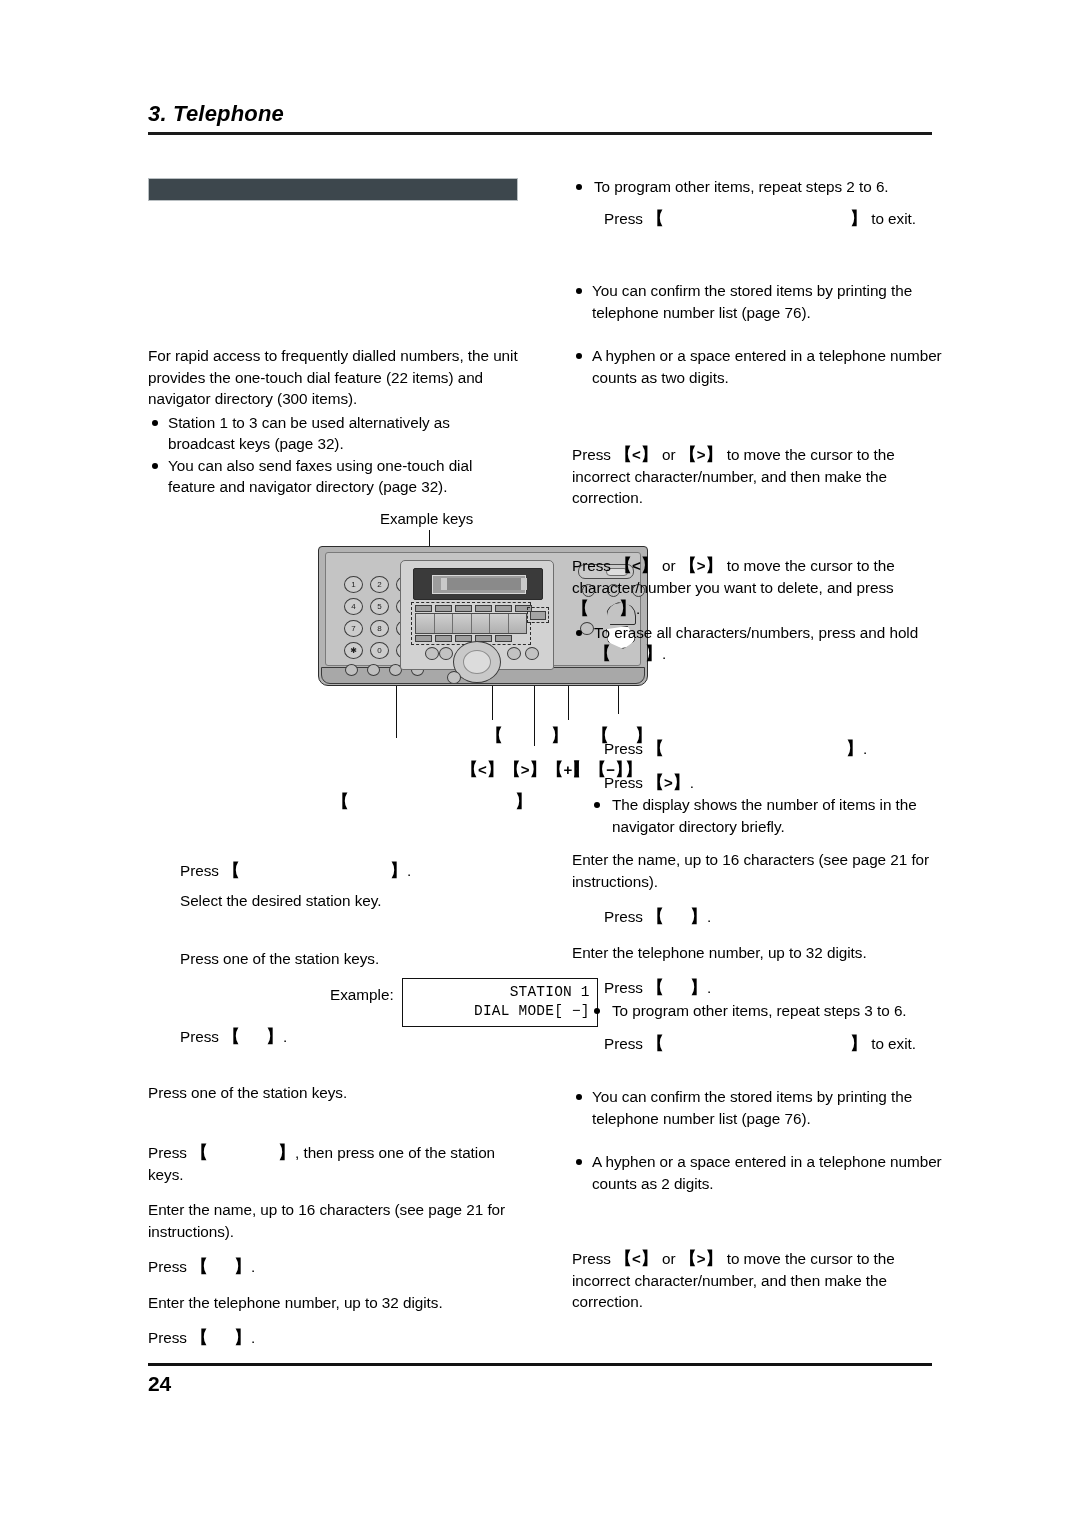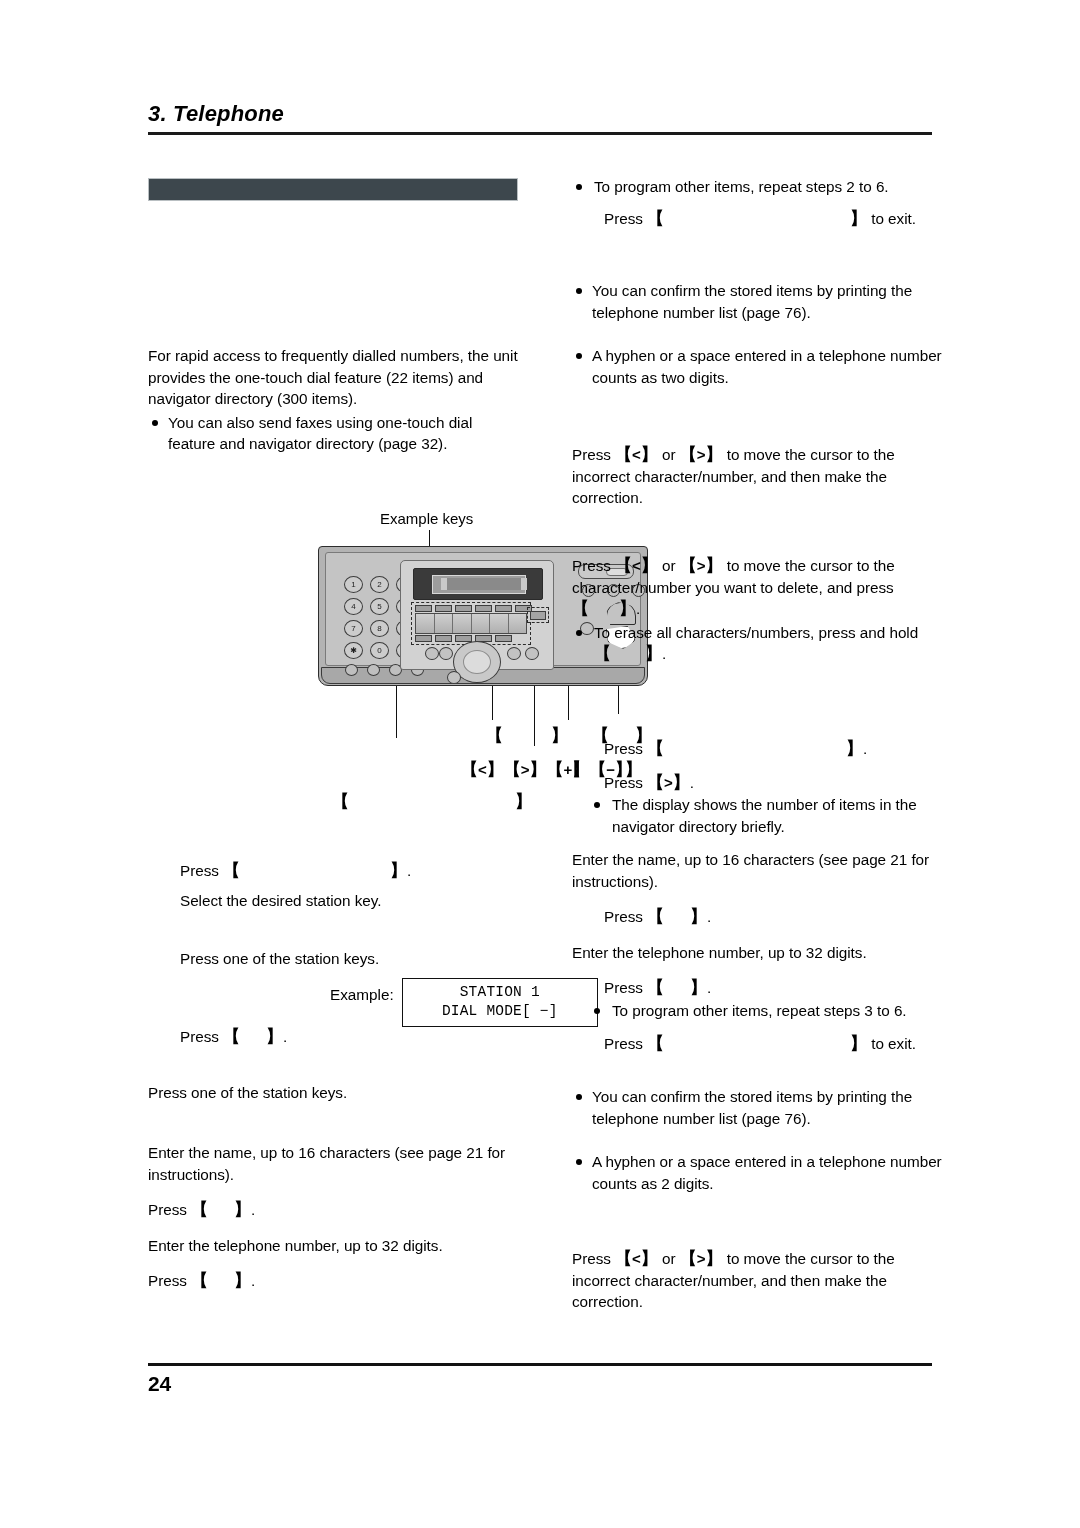--- a/index.html
+++ b/index.html
@@ -344,21 +344,21 @@
     min-width: 180px;
     background: #fff;
   }
   .lcd-line {
     font-family: "Liberation Mono", monospace;
     font-size: 14.5px;
     line-height: 19px;
     letter-spacing: 0.2px;
     white-space: pre;
     display: flex;
-    justify-content: center;
+    justify-content: flex-end;
   }
 
   
   .footer-rule {
     position: absolute;
     left: 148px;
     top: 1363px;
     width: 784px;
     border-bottom: 3px solid #111;
   }
@@ -380,20 +380,21 @@
     <div class="chapter-title">3. Telephone</div>
     <div class="chapter-rule"></div>
   </div>
   <div class="section-bar"></div>
 
   <div class="col col-left">
 
     <div class="blk" style="top:345px;">
       <p class="t">For rapid access to frequently dialled numbers, the unit provides the one-touch dial feature (22 items) and navigator directory (300 items).</p>
       <ul class="b" style="margin-top:2px;">
+        <li>Station 1 to 3 can be used alternatively as broadcast keys (page 32).</li>
         <li>You can also send faxes using one-touch dial feature and navigator directory (page 32).</li>
       </ul>
     </div>
 
     <div class="figure">
 
       <div class="fig-label" style="left:84px; top:0px;">Example keys</div>
       <div class="lead-blk" style="left:133px; top:20px; height:16px;"></div>
 
       <div class="device">
@@ -525,20 +526,21 @@
 
     <div class="blk" style="top:1026px;">
       <p class="t indent"><span>Press </span><span class="key"><span>【</span><span class="gap" style="width:26px;"></span><span>】</span></span><span>.</span></p>
     </div>
 
     <div class="blk" style="top:1082px;">
       <p class="t">Press one of the station keys.</p>
     </div>
 
     <div class="blk" style="top:1142px;">
+      <p class="t"><span>Press </span><span class="key"><span>【</span><span class="gap" style="width:70px;"></span><span>】</span></span><span>, then press one of the station keys.</span></p>
       <p class="t">Enter the name, up to 16 characters (see page 21 for instructions).</p>
       <p class="t"><span>Press </span><span class="key"><span>【</span><span class="gap" style="width:26px;"></span><span>】</span></span><span>.</span></p>
       <p class="t">Enter the telephone number, up to 32 digits.</p>
       <p class="t"><span>Press </span><span class="key"><span>【</span><span class="gap" style="width:26px;"></span><span>】</span></span><span>.</span></p>
     </div>
   </div>
 
   <div class="col col-right">
 
     <div class="blk" style="top:176px;">

